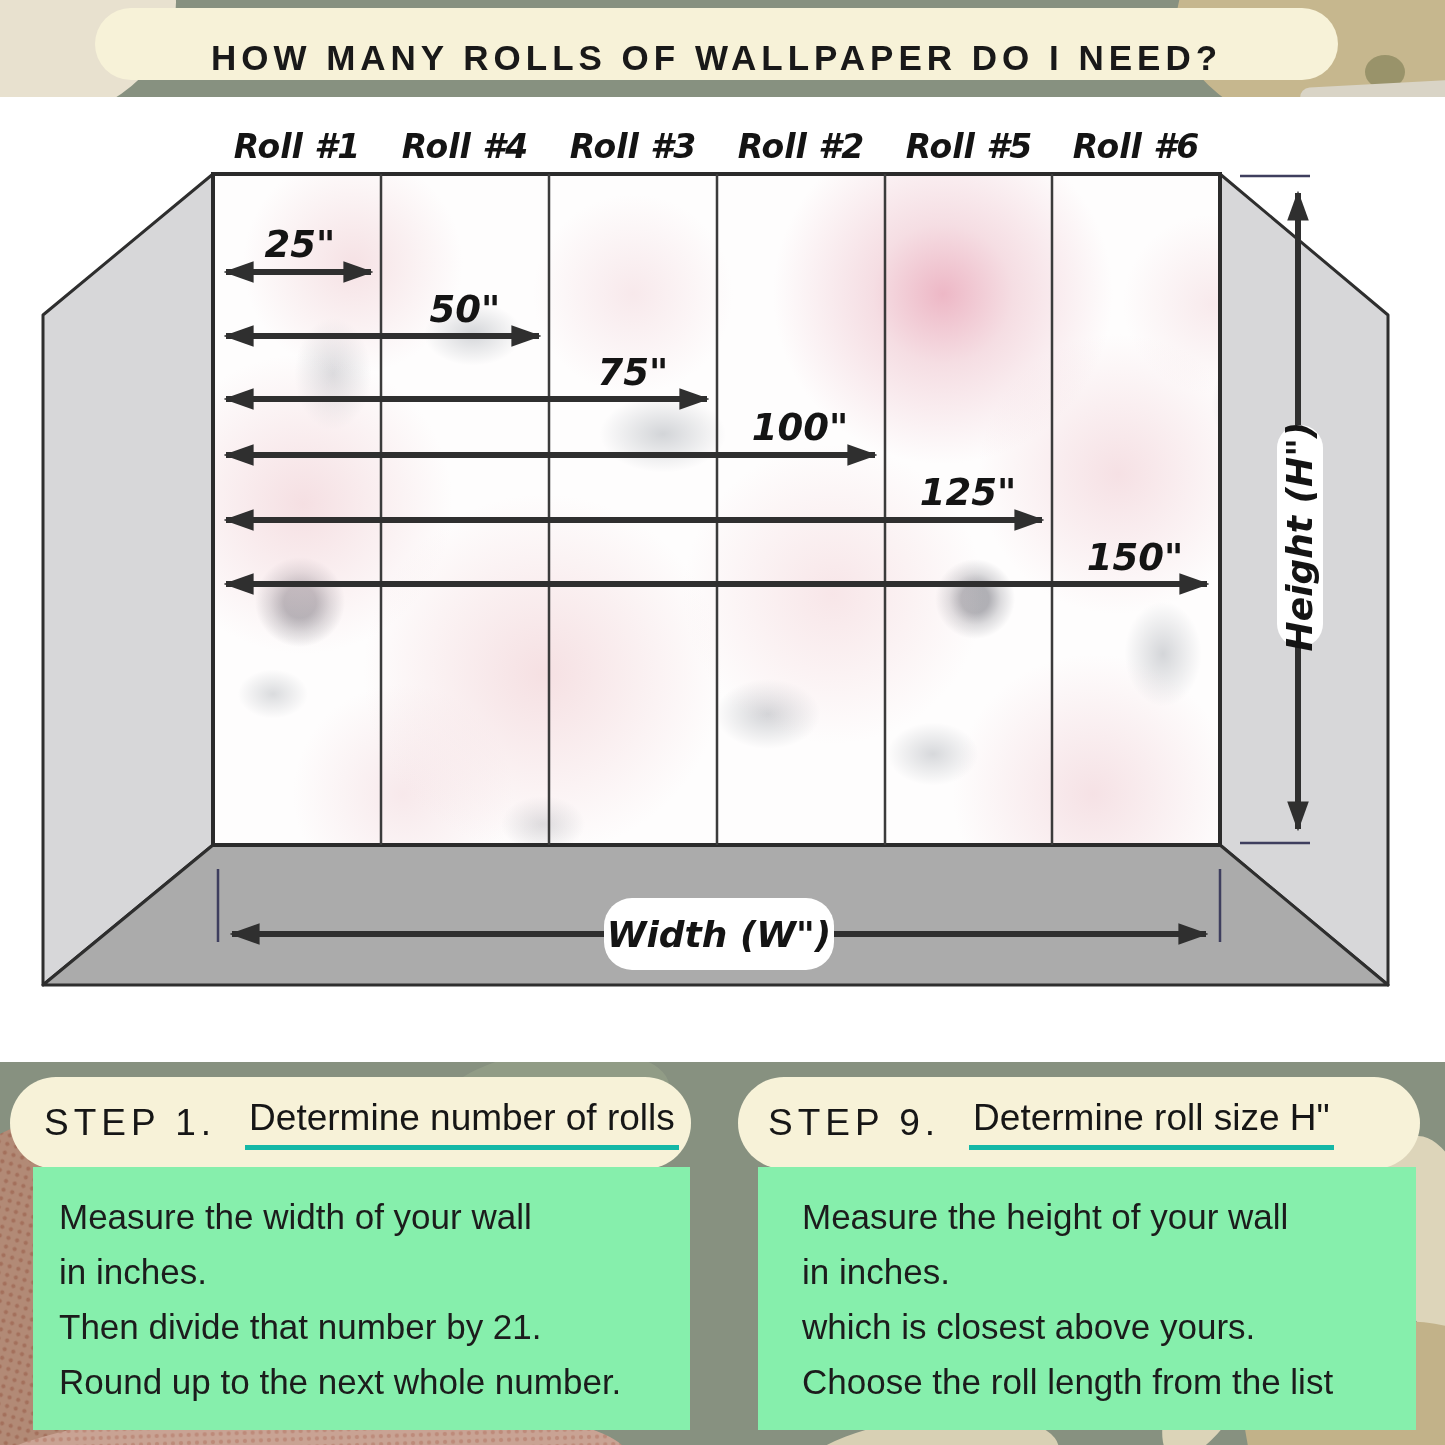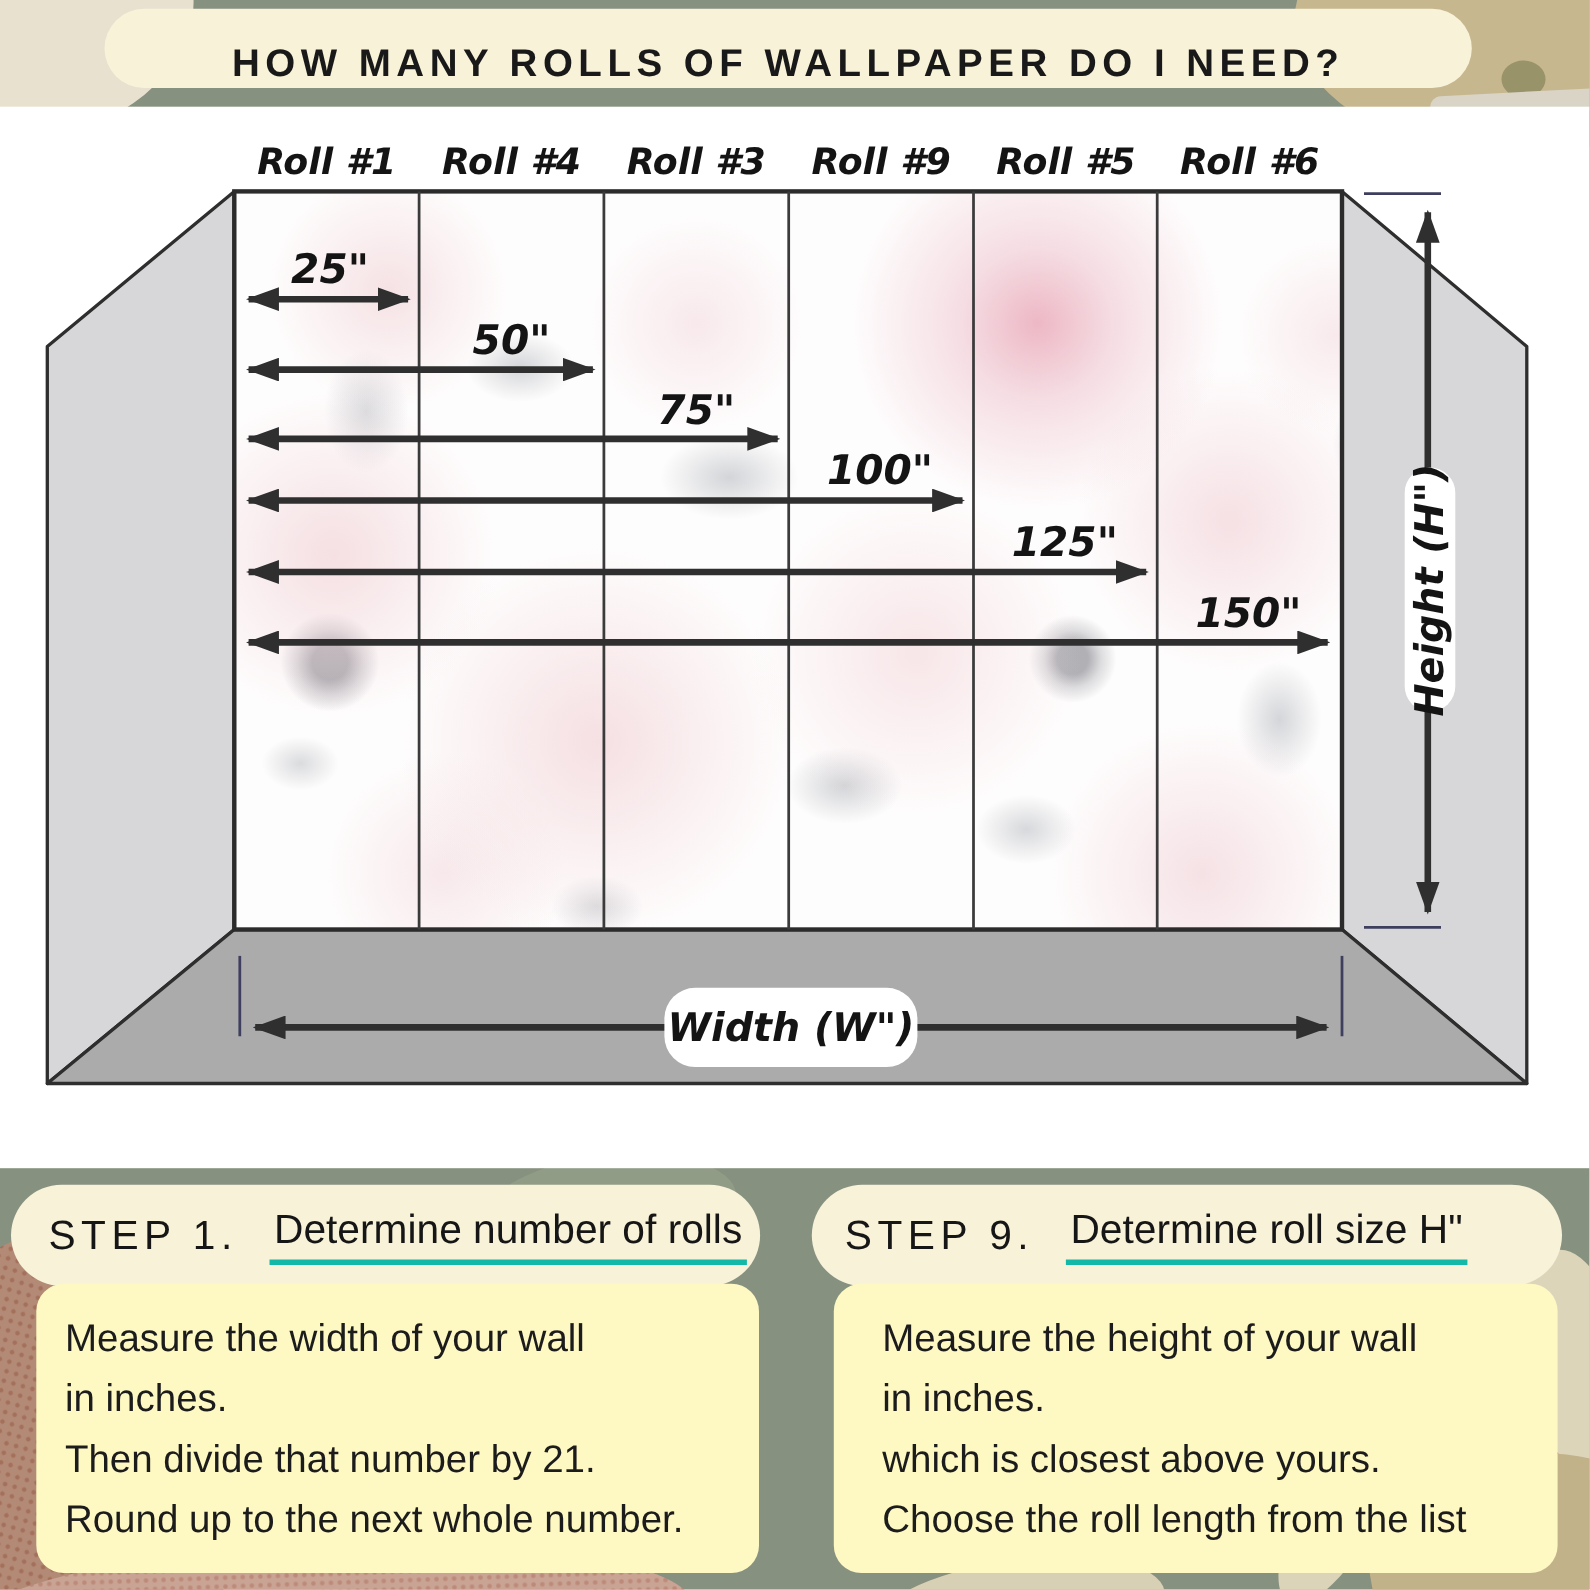--- a/index.html
+++ b/index.html
@@ -90,22 +90,22 @@
   
   .step-pill{
     position:absolute;height:92px;background:#f7f2d8;border-radius:46px;z-index:3;
     display:flex;align-items:center;color:#161616;gap:15px;
   }
   .step1-pill{left:10px;top:1077px;width:681px;padding-left:34px;box-sizing:border-box;}
   .step2-pill{left:738px;top:1077px;width:682px;padding-left:30px;box-sizing:border-box;}
   .step-num{font-size:37px;letter-spacing:5px;margin-right:14px;white-space:nowrap;}
   .step-heading{font-size:37px;white-space:nowrap;border-bottom:5px solid #14b8a6;padding:0 4px 6px 4px;}
   .step-body{
-    position:absolute;background:#fef9c3;z-index:3;box-sizing:border-box;
-    padding:22px 0 0 26px;font-size:35px;color:#1c1c1c;line-height:55px;border-radius:25px;
+    position:absolute;background:#86efac;z-index:3;box-sizing:border-box;
+    padding:22px 0 0 26px;font-size:35px;color:#1c1c1c;line-height:55px;
   }
   .step1-body{left:33px;top:1167px;width:657px;height:263px;}
   .step2-body{left:758px;top:1167px;width:658px;height:263px;padding-left:44px;}
   .step-line{white-space:nowrap;}
 </style>
 </head>
 <body>
 
 <div class="canvas">
 
@@ -164,21 +164,21 @@
         <line x1="218" y1="772" x2="218" y2="845"></line>
         <line x1="1220" y1="772" x2="1220" y2="845"></line>
       </g>
       <line x1="1298" y1="96" x2="1298" y2="732" stroke="#2f2f2f" stroke-width="6" marker-start="url(#ah)" marker-end="url(#ah)"></line>
       <line x1="232" y1="837" x2="1206" y2="837" stroke="#2f2f2f" stroke-width="6" marker-start="url(#ah)" marker-end="url(#ah)"></line>
     </svg>
 
     <div class="comic roll-label" style="left:213px;top:30px;">Roll #1</div>
     <div class="comic roll-label" style="left:381px;top:30px;">Roll #4</div>
     <div class="comic roll-label" style="left:549px;top:30px;">Roll #3</div>
-    <div class="comic roll-label" style="left:717px;top:30px;">Roll #9</div>
+    <div class="comic roll-label" style="left:717px;top:30px;">Roll #2</div>
     <div class="comic roll-label" style="left:885px;top:30px;">Roll #5</div>
     <div class="comic roll-label" style="left:1052px;top:30px;">Roll #6</div>
 
     <div class="comic meas-label" style="left:230px;top:126px;">25"</div>
     <div class="comic meas-label" style="left:395px;top:191px;">50"</div>
     <div class="comic meas-label" style="left:563px;top:254px;">75"</div>
     <div class="comic meas-label" style="left:730px;top:309px;">100"</div>
     <div class="comic meas-label" style="left:898px;top:374px;">125"</div>
     <div class="comic meas-label" style="left:1065px;top:439px;">150"</div>
 

